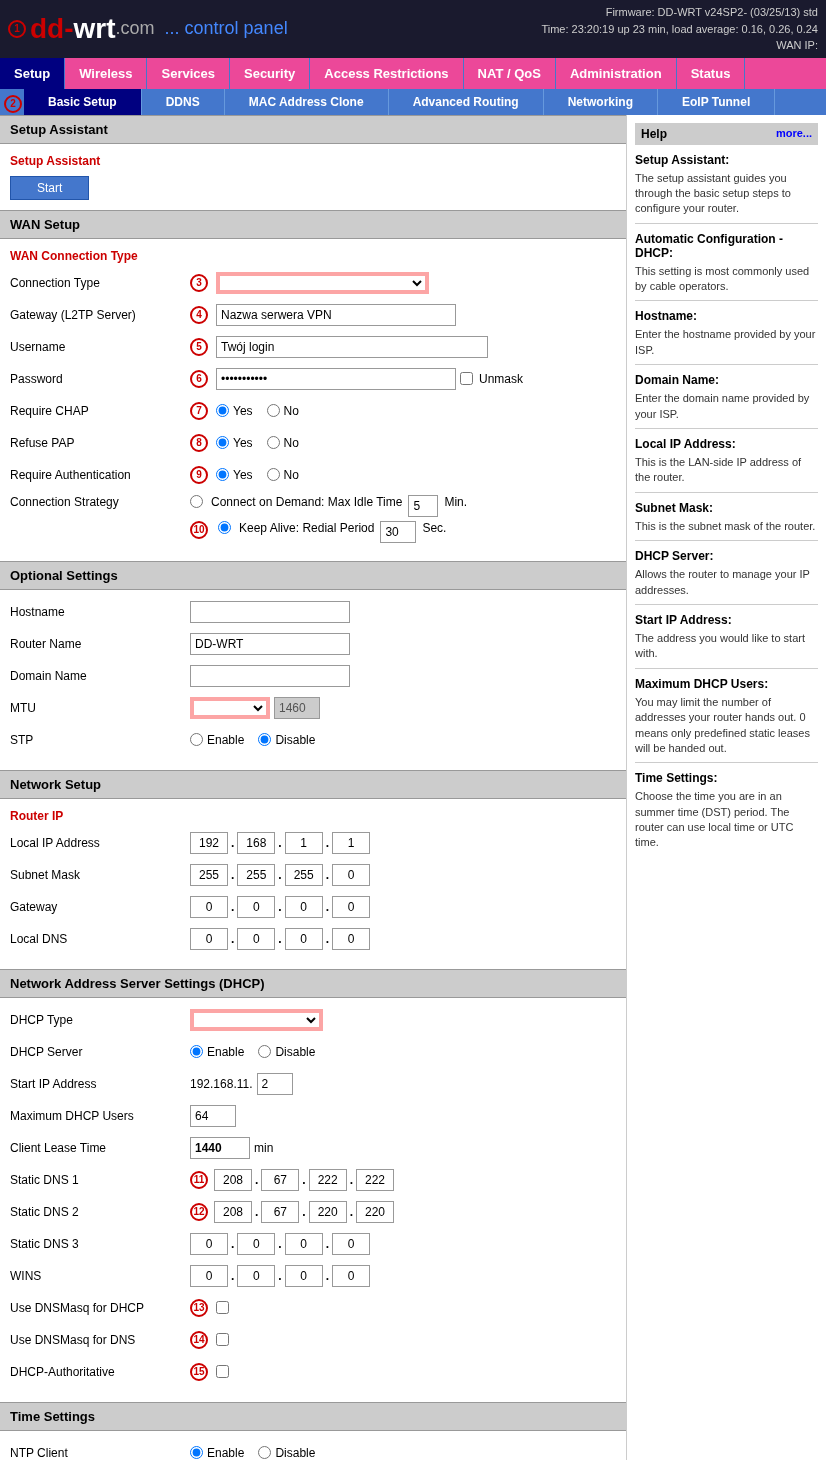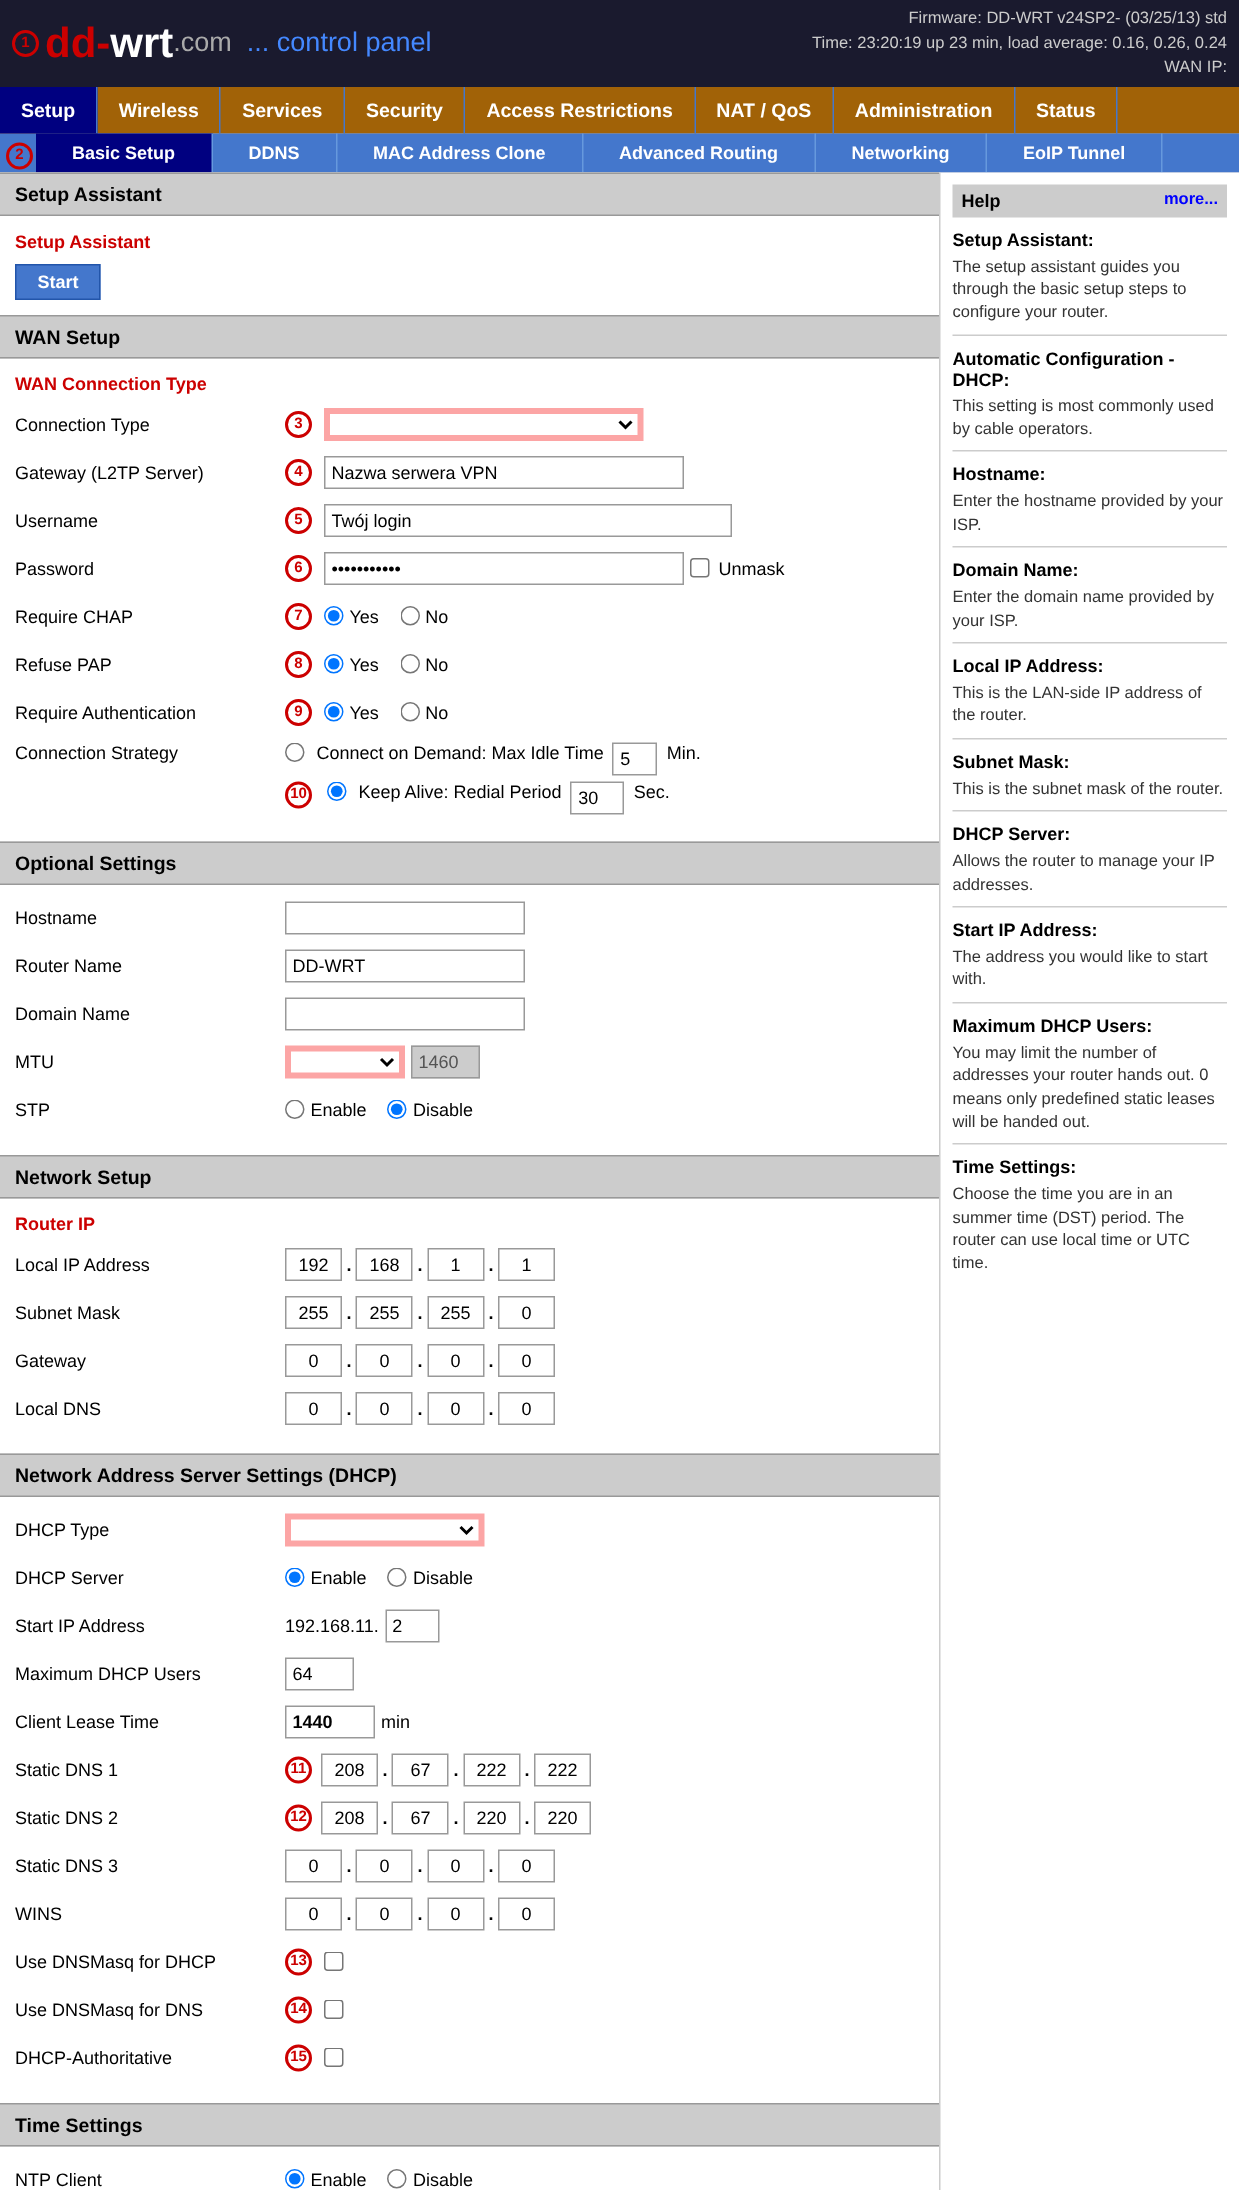--- a/index.html
+++ b/index.html
@@ -8,21 +8,21 @@
     
     .header { background: #1a1a2e; padding: 4px 8px; display: flex; justify-content: space-between; align-items: center; }
     .logo { display: flex; align-items: center; }
     .logo-dd { color: #cc0000; font-size: 28px; font-weight: bold; }
     .logo-wrt { color: #ffffff; font-size: 28px; font-weight: bold; }
     .logo-com { color: #aaaaaa; font-size: 18px; }
     .logo-cp { color: #4488ff; font-size: 18px; margin-left: 10px; }
     .firmware-info { color: #cccccc; font-size: 11px; text-align: right; line-height: 1.5; }
     
     
-    .nav-main { background: #a16207; display: flex; }
+    .nav-main { background: #ec4899; display: flex; }
     .nav-main a { color: #ffffff; padding: 8px 14px; text-decoration: none; font-size: 13px; font-weight: bold; border-right: 1px solid #4477cc; }
     .nav-main a.active { background: #000080; }
     
     .nav-sub { background: #4477cc; display: flex; }
     .nav-sub a { color: #ffffff; padding: 6px 24px; text-decoration: none; font-size: 12px; font-weight: bold; border-right: 1px solid #6699dd; }
     .nav-sub a.active { background: #000080; }
     
     
     .content-wrapper { display: flex; }
     .main-content { flex: 1; background: #ffffff; }
@@ -53,21 +53,21 @@
       background: #ffffff;
     }
     
     input[type="radio"] { margin-right: 2px; }
     input[type="checkbox"] { margin-right: 2px; }
     
     .ip-parts { display: flex; align-items: center; gap: 2px; }
     .ip-part { width: 38px; border: 1px solid #999; padding: 2px 4px; font-size: 12px; height: 22px; text-align: center; }
     .ip-dot { margin: 0 1px; font-weight: bold; }
     
-    .btn-start { background: #4477cc; color: white; border: 1px solid #2255aa; padding: 4px 14px; font-size: 12px; cursor: pointer; font-weight: bold; }
+    .btn-start { background: #4477cc; color: white; border: 1px solid #2255aa; padding: 4px 26px; font-size: 12px; cursor: pointer; font-weight: normal; }
     
     
     .sidebar-title { background: #cccccc; padding: 4px 6px; font-weight: bold; font-size: 12px; display: flex; justify-content: space-between; }
     .sidebar-more { color: blue; font-size: 11px; cursor: pointer; }
     .sidebar-section { margin-top: 8px; }
     .sidebar-section-title { font-weight: bold; font-size: 12px; margin-bottom: 4px; }
     .sidebar-section-text { font-size: 11px; color: #333; margin-bottom: 6px; line-height: 1.4; }
     hr.sidebar-divider { border: none; border-top: 1px solid #cccccc; margin: 6px 0; }
     
     

